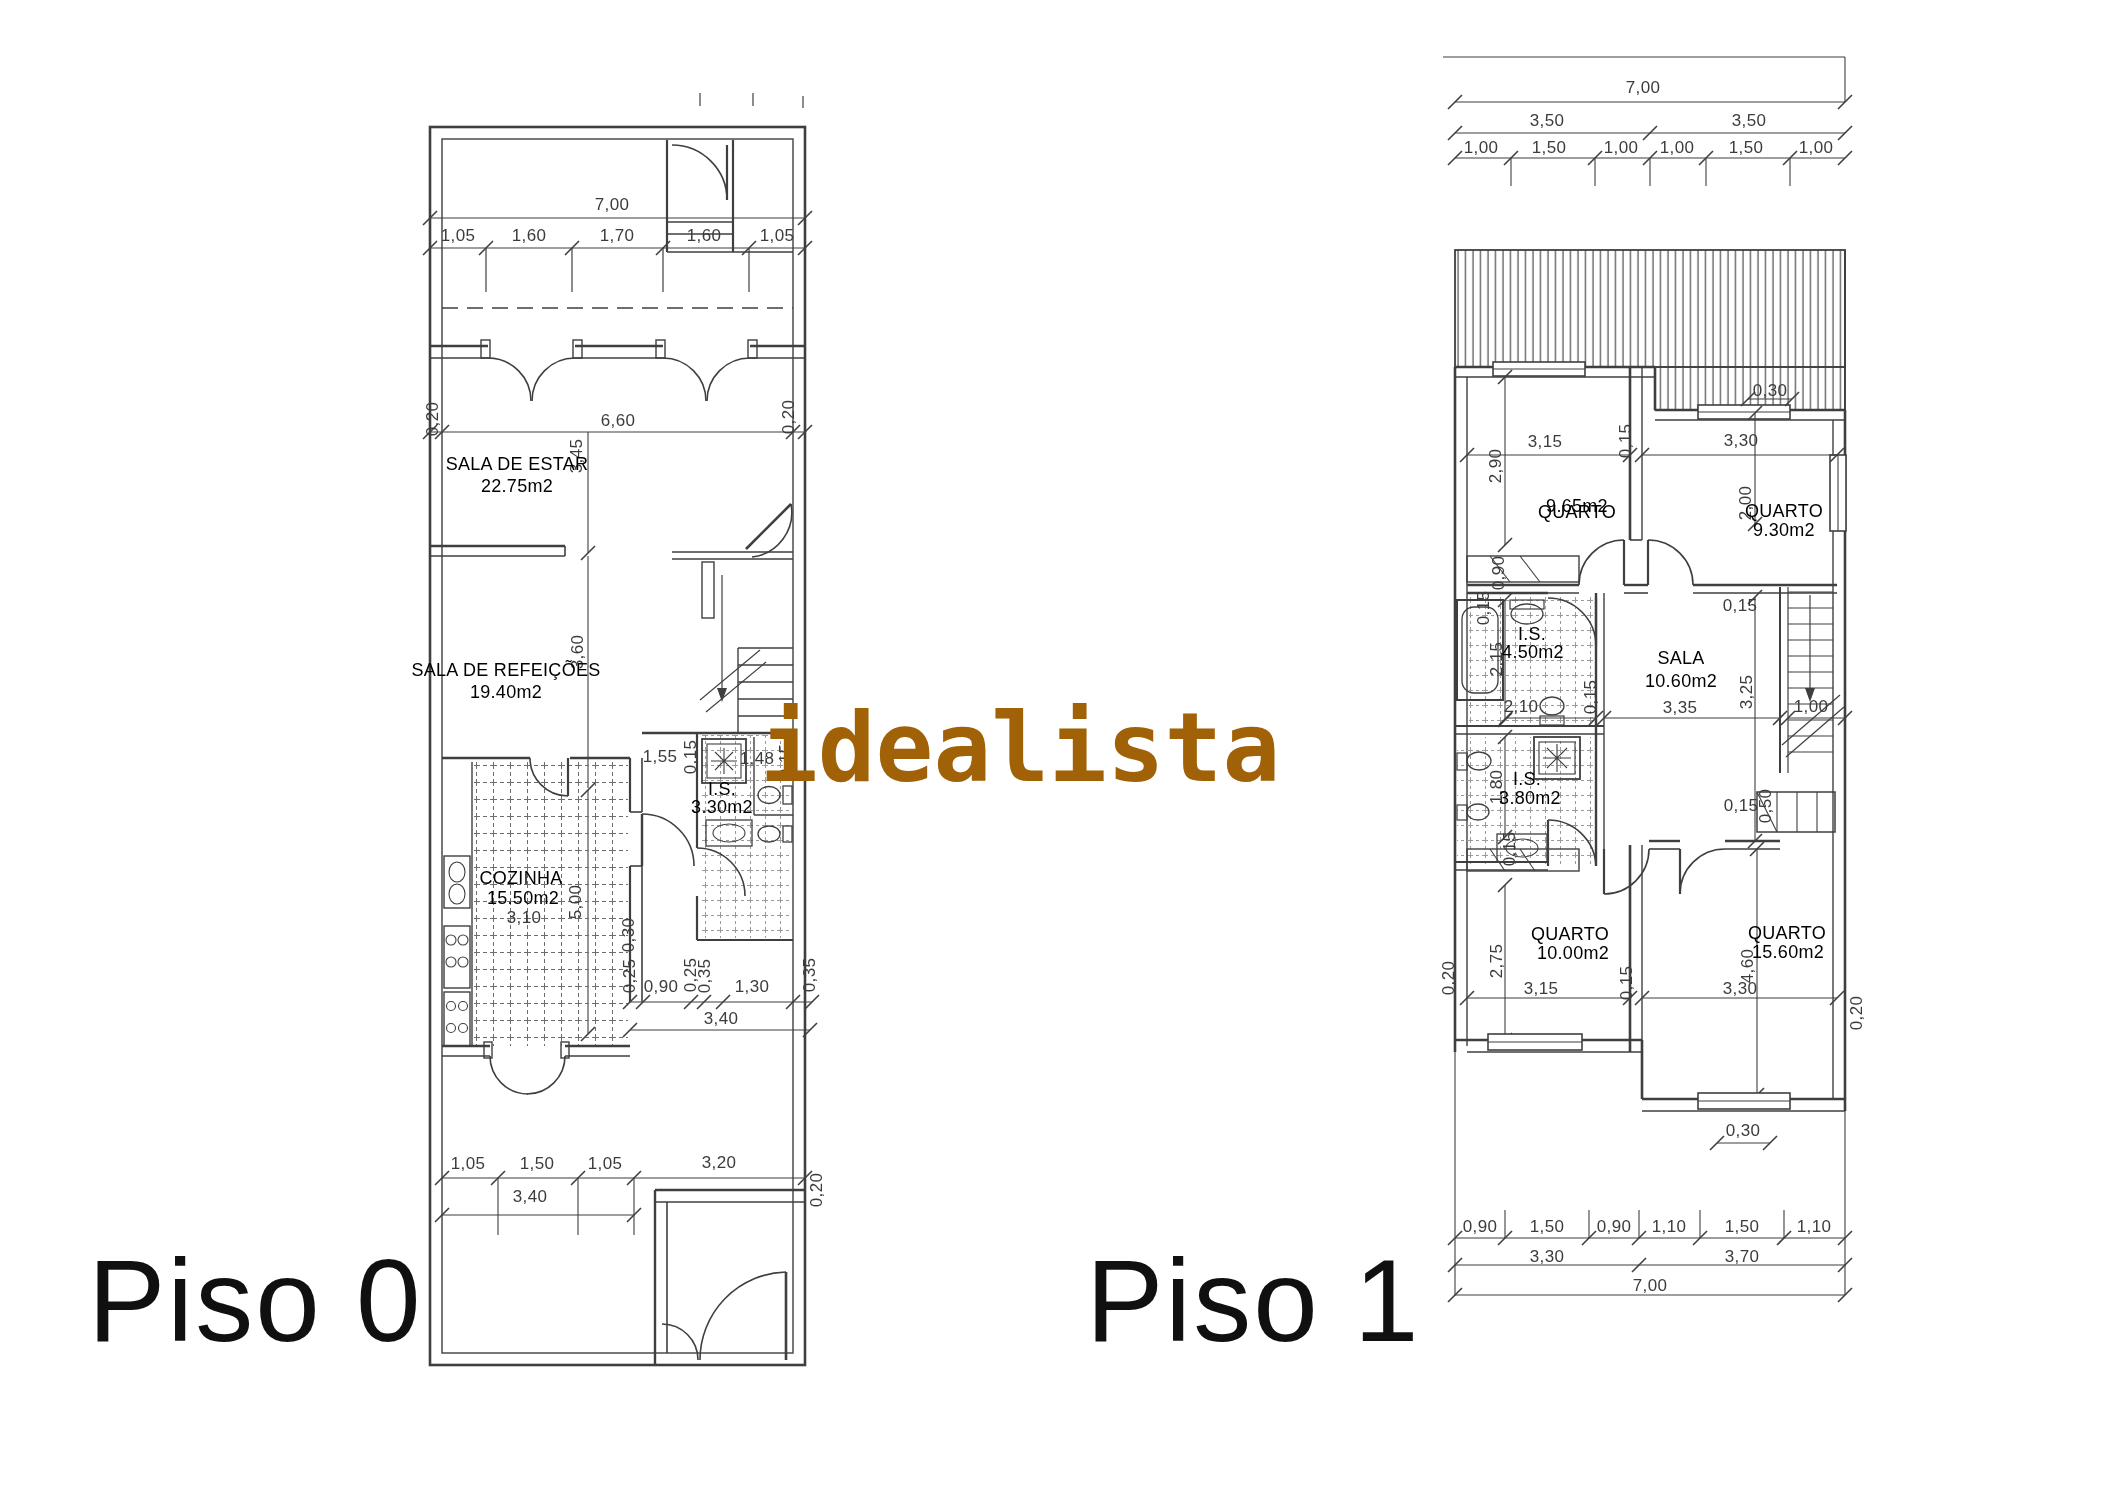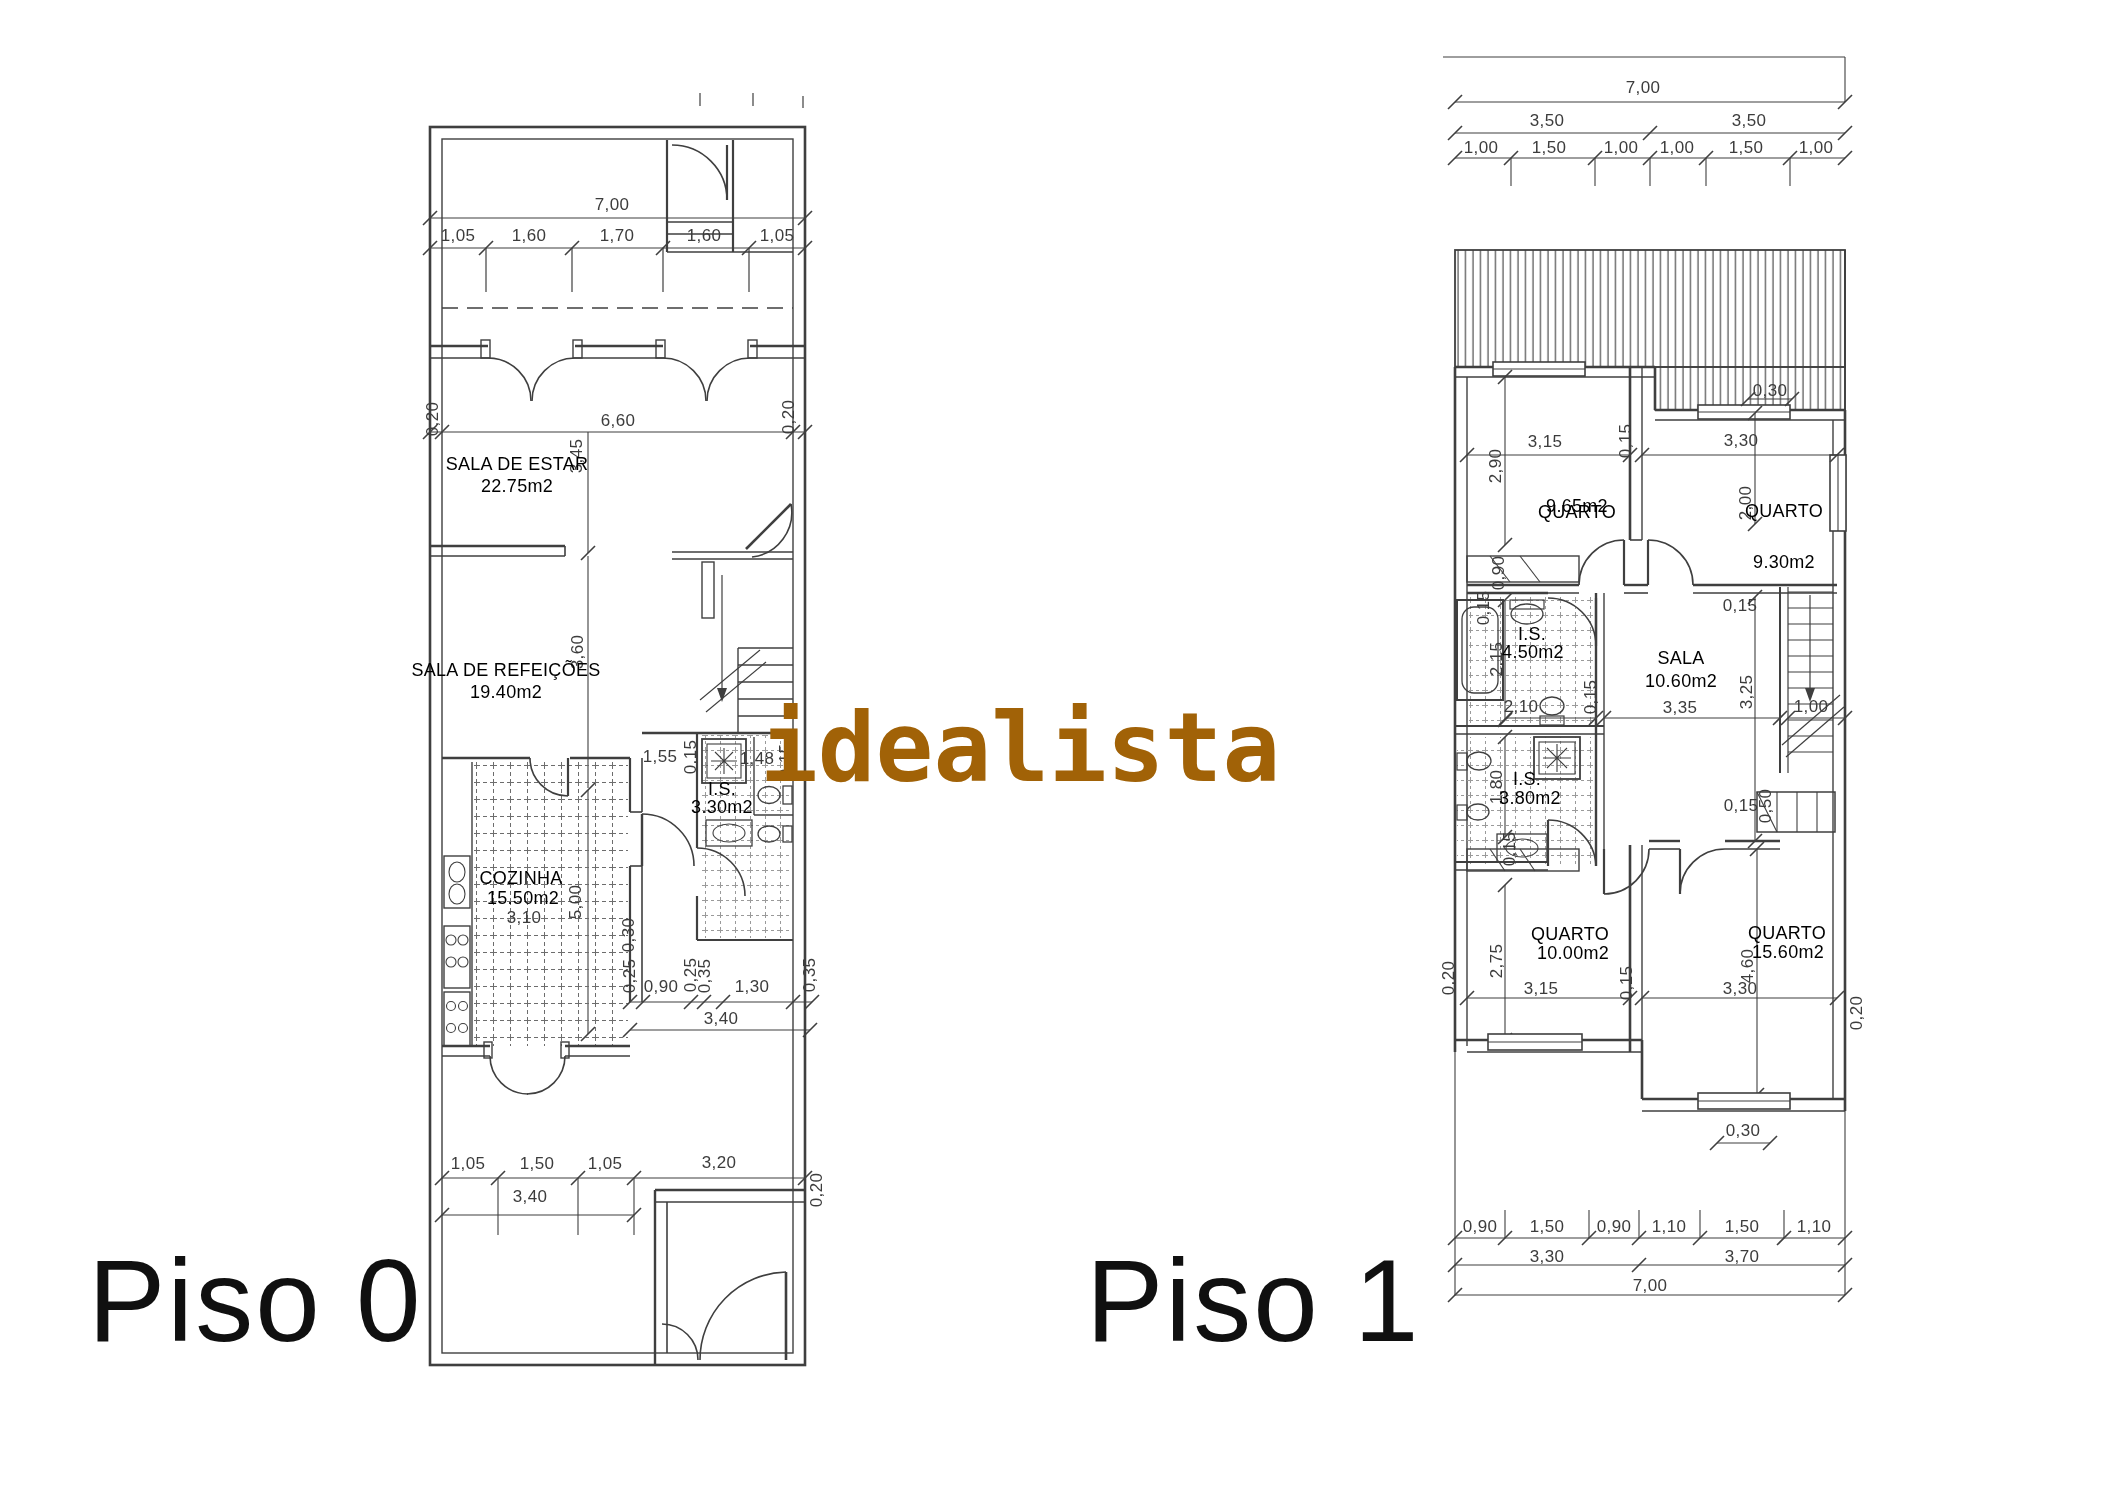--- a/index.html
+++ b/index.html
@@ -496,21 +496,21 @@
 <div class="dim" style="left:1669px;top:1227px">1,10</div>
 <div class="dim" style="left:1742px;top:1227px">1,50</div>
 <div class="dim" style="left:1814px;top:1227px">1,10</div>
 <div class="dim" style="left:1547px;top:1257px">3,30</div>
 <div class="dim" style="left:1742px;top:1257px">3,70</div>
 <div class="dim" style="left:1650px;top:1286px">7,00</div>
 
 <div class="room" style="left:1577px;top:512px">QUARTO</div>
 <div class="room" style="left:1577px;top:506px">9.65m2</div>
 <div class="room" style="left:1784px;top:511px">QUARTO</div>
-<div class="room" style="left:1784px;top:562px">9.30m2</div>
+<div class="room" style="left:1784px;top:530px">9.30m2</div>
 <div class="room" style="left:1532px;top:634px">I.S.</div>
 <div class="room" style="left:1533px;top:652px">4.50m2</div>
 <div class="room" style="left:1681px;top:658px">SALA</div>
 <div class="room" style="left:1681px;top:681px">10.60m2</div>
 <div class="room" style="left:1527px;top:779px">I.S.</div>
 <div class="room" style="left:1530px;top:798px">3.80m2</div>
 <div class="room" style="left:1570px;top:934px">QUARTO</div>
 <div class="room" style="left:1573px;top:953px">10.00m2</div>
 <div class="room" style="left:1787px;top:933px">QUARTO</div>
 <div class="room" style="left:1788px;top:952px">15.60m2</div>

